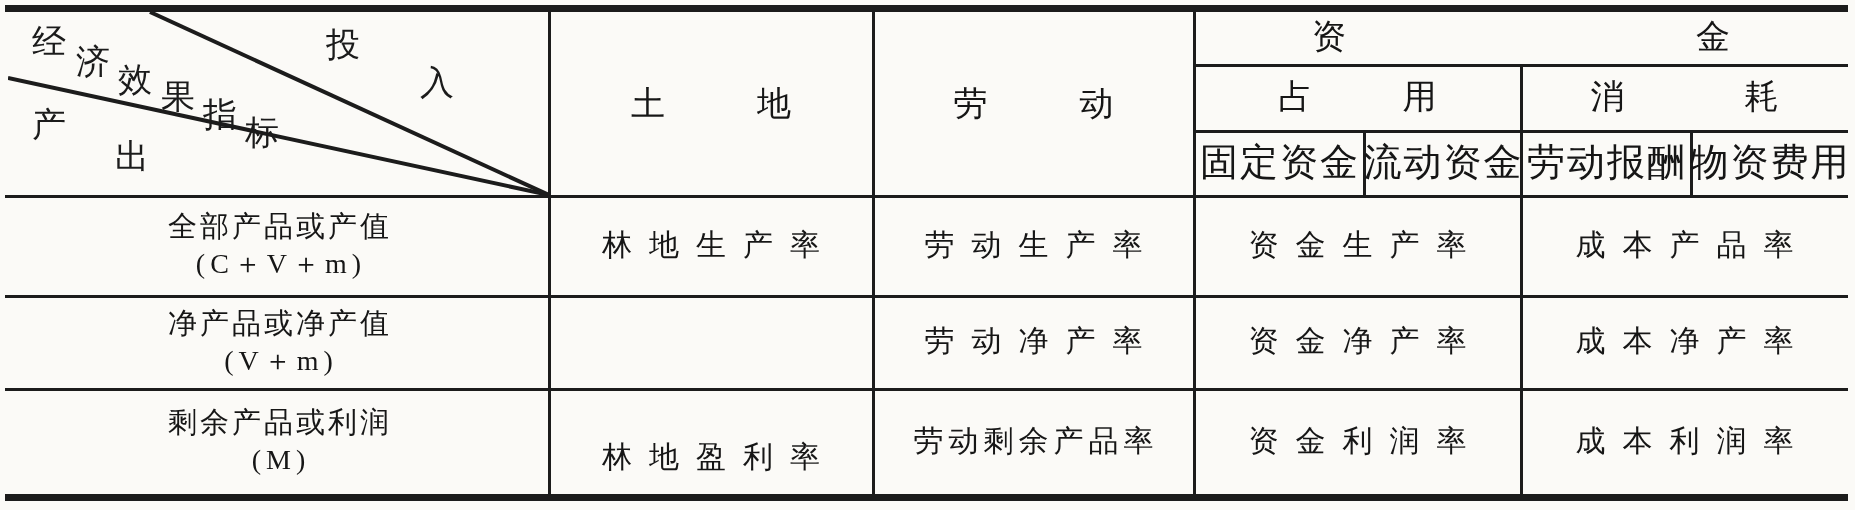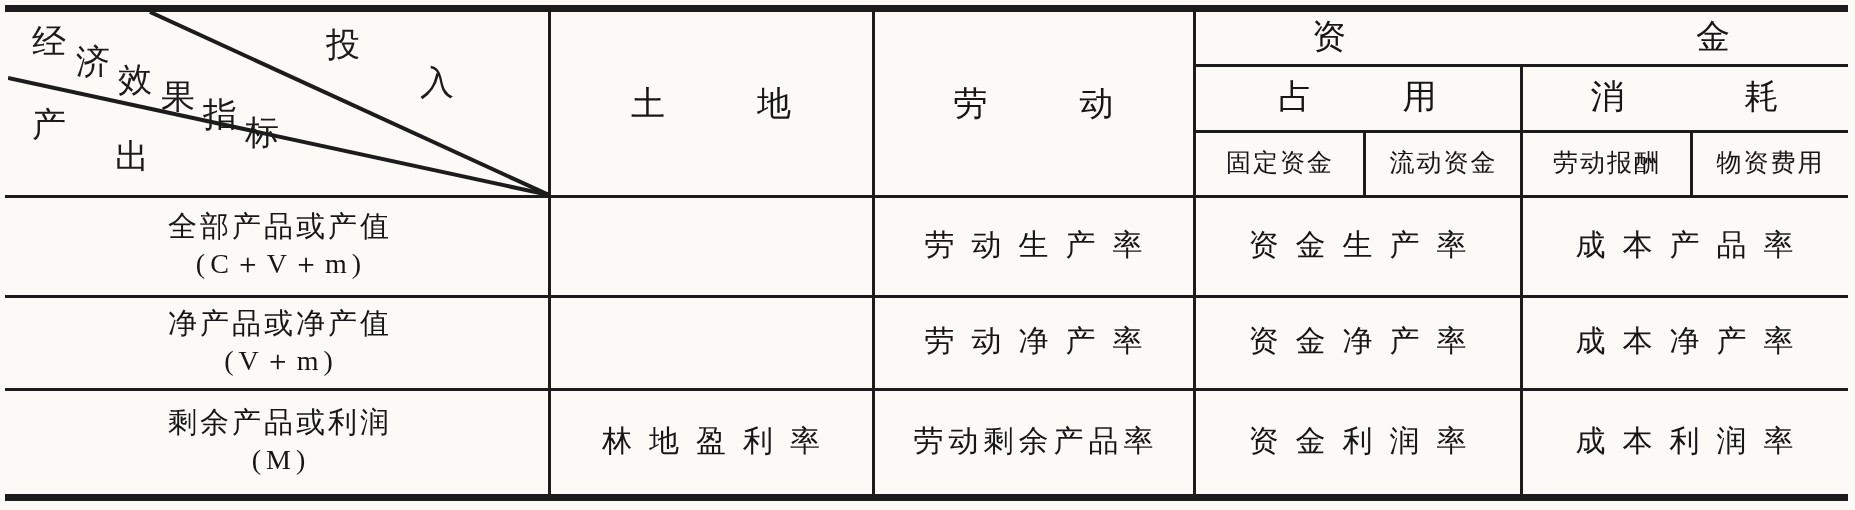--- a/index.html
+++ b/index.html
@@ -13,21 +13,21 @@
   .hl,.vl{position:absolute;background:#1c1c1c;}
   .hl{height:3px;}
   .hl.thick{height:7px;}
   .vl{width:3px;}
   
   .cell{
     position:absolute;display:flex;align-items:center;justify-content:center;
     text-align:center;color:#161616;
   }
   .f34{font-size:34px;}
-  .f31{font-size:25px;}
+  .f31{font-size:38px;}
   .f30{font-size:30px;}
   .g2  .t{letter-spacing:2px;  margin-right:-2px;}
   .g15 .t{letter-spacing:17px; margin-right:-17px;}
   .g4  .t{letter-spacing:5px;  margin-right:-5px;}
   .g90 .t{letter-spacing:90px; margin-right:-90px;}
   .g92 .t{letter-spacing:92px; margin-right:-92px;}
   .g120 .t{letter-spacing:120px;margin-right:-120px;}
   .g350 .t{letter-spacing:350px;margin-right:-350px;}
   .t{white-space:nowrap;}
   
@@ -118,20 +118,23 @@
     <span class="t">劳动报酬</span>
   </div>
   <div class="cell f31 g2" style="left:1691px;top:130px;width:157px;height:65px;">
     <span class="t">物资费用</span>
   </div>
 
   <div class="cell rowhead" style="left:8px;top:195px;width:541px;height:100px;">
     <span class="t1">全部产品或产值</span>
     <span class="t2">(C＋V＋m)</span>
   </div>
+  <div class="cell f30 g15" style="left:549px;top:195px;width:324px;height:100px;">
+    <span class="t">林地生产率</span>
+  </div>
   <div class="cell f30 g15" style="left:873px;top:195px;width:321px;height:100px;">
     <span class="t">劳动生产率</span>
   </div>
   <div class="cell f30 g15" style="left:1194px;top:195px;width:327px;height:100px;">
     <span class="t">资金生产率</span>
   </div>
   <div class="cell f30 g15" style="left:1521px;top:195px;width:327px;height:100px;text-align:center;">
     <span class="t">成本产品率</span>
   </div>
 
@@ -146,21 +149,21 @@
     <span class="t">资金净产率</span>
   </div>
   <div class="cell f30 g15" style="left:1521px;top:295px;width:327px;height:93px;">
     <span class="t">成本净产率</span>
   </div>
 
   <div class="cell rowhead" style="left:8px;top:388px;width:541px;height:106px;">
     <span class="t1">剩余产品或利润</span>
     <span class="t2">(M)</span>
   </div>
-  <div class="cell f30 g15" style="left:549px;top:388px;width:324px;height:106px;">
+  <div class="cell f30 g15" style="left:549px;top:404px;width:324px;height:106px;">
     <span class="t">林地盈利率</span>
   </div>
   <div class="cell f30 g4" style="left:873px;top:388px;width:321px;height:106px;">
     <span class="t">劳动剩余产品率</span>
   </div>
   <div class="cell f30 g15" style="left:1194px;top:388px;width:327px;height:106px;">
     <span class="t">资金利润率</span>
   </div>
   <div class="cell f30 g15" style="left:1521px;top:388px;width:327px;height:106px;text-align:center;">
     <span class="t">成本利润率</span>

